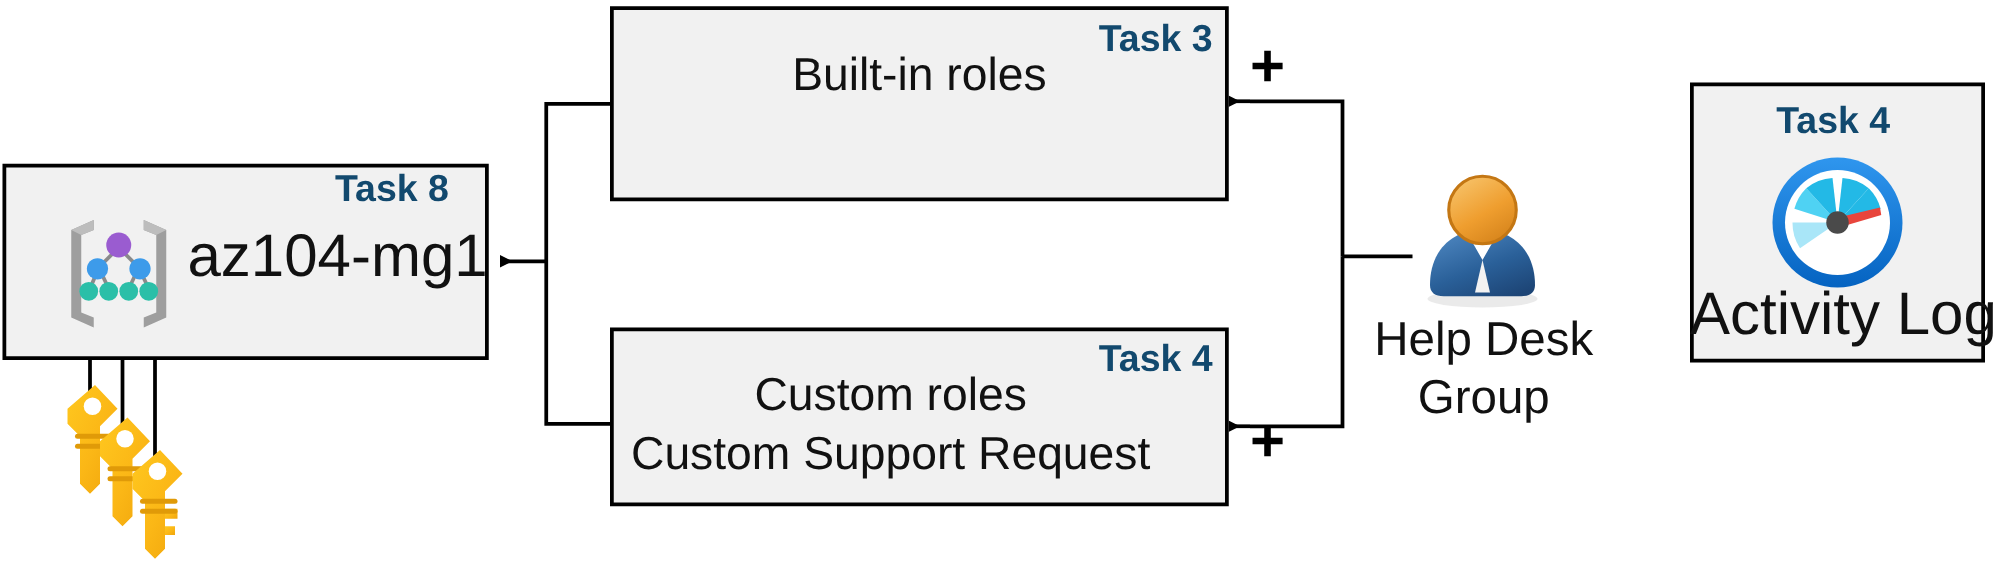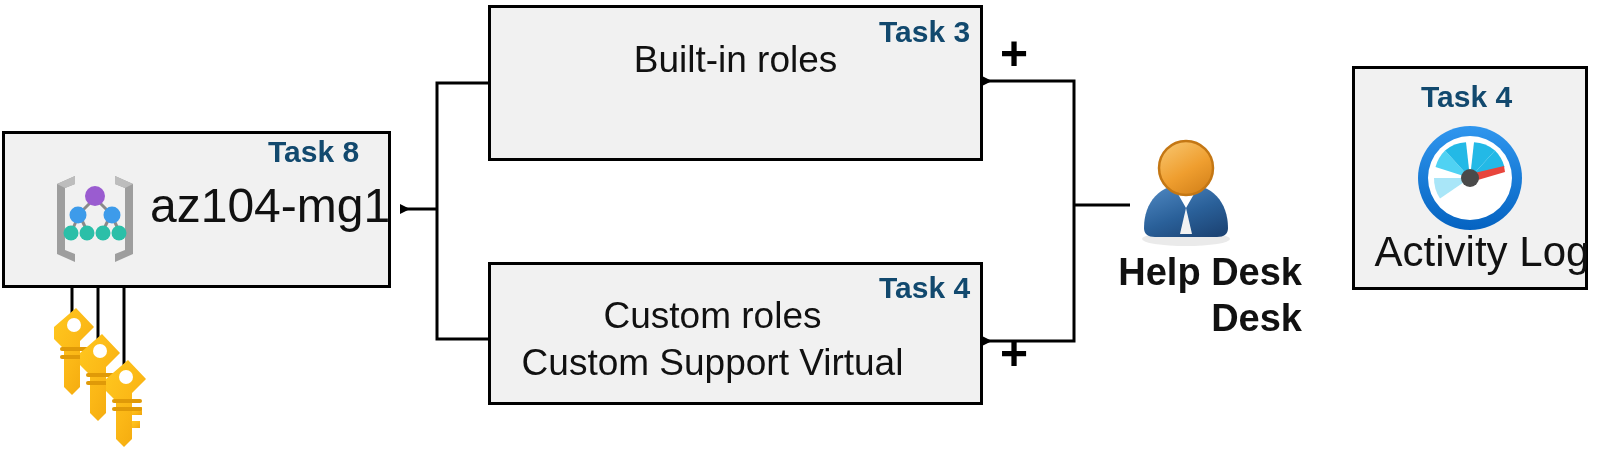--- a/index.html
+++ b/index.html
@@ -52,31 +52,30 @@
   #task2-label { left: 879px; top: 15px; }
   #task2-text { left: 488px; top: 36px; width: 495px; }
   
   #task3-box { left: 488px; top: 262px; width: 495px; height: 143px; }
   #task3-label { left: 879px; top: 271px; }
   #task3-text { left: 488px; top: 292px; width: 449px; }
   
   #task4-box { left: 1352px; top: 66px; width: 236px; height: 224px; }
   #task4-label { left: 1421px; top: 80px; }
   #task4-icon { position: absolute; left: 1412px; top: 122px; width: 116px; height: 113px; }
-  #task4-title { left: 1352px; top: 228px; width: 236px; font-size: 42px; padding-left: 12px; }
+  #task4-title { left: 1352px; top: 228px; width: 236px; font-size: 48px; }
   
   #helpdesk-icon { position: absolute; left: 1130px; top: 138px; width: 112px; height: 110px; }
   #helpdesk-label {
     position: absolute;
     left: 1072px; top: 249px; width: 230px;
-    text-align: right;
+    text-align: center;
     font-size: 38px;
     line-height: 46px;
     color: #111111;
-    font-weight: bold;
   }
   
   #keys-icon { position: absolute; left: 36px; top: 305px; width: 128px; height: 144px; }
   .plus-sign {
     position: absolute;
     font-size: 48px;
     font-weight: bold;
     color: #000000;
     font-family: "Liberation Sans", sans-serif;
     line-height: 1;
@@ -172,21 +171,21 @@
 <div class="task-box" id="task2-box"></div>
 <div class="task-label" id="task2-label">Task 3</div>
 <div class="box-text" id="task2-text">
   <div>Built-in roles</div>
 </div>
 
 <div class="task-box" id="task3-box"></div>
 <div class="task-label" id="task3-label">Task 4</div>
 <div class="box-text" id="task3-text">
   <div>Custom roles</div>
-  <div>Custom Support Virtual</div>
+  <div>Custom Support Request</div>
 </div>
 
 <div class="task-box" id="task4-box"></div>
 <div class="task-label" id="task4-label">Task 4</div>
 
 <svg id="task4-icon" viewBox="0 0 116 113" xmlns="http://www.w3.org/2000/svg">
   <circle cx="58" cy="56" r="52" fill="url(#ringGrad)"></circle>
   <circle cx="58" cy="56" r="42" fill="#ffffff"></circle>
 
   <g>
@@ -209,21 +208,21 @@
   <path d="M56,46 C30,46 14,64 14,90 C14,96 18,99 25,99 L87,99 C94,99 98,96 98,90 C98,64 82,46 56,46 Z" fill="url(#bodyGrad)"></path>
 
   <path d="M44,49 L56,70 L68,49 L62,46 L56,58 L50,46 Z" fill="#ffffff"></path>
   <path d="M56,70 L50,96 L62,96 Z" fill="#f2f2f2"></path>
 
   <circle cx="56" cy="30" r="27" fill="url(#headGrad)"></circle>
   <circle cx="56" cy="30" r="27" fill="none" stroke="#c47714" stroke-width="2.5"></circle>
 </svg>
 <div id="helpdesk-label">
   <div>Help Desk</div>
-  <div>Desk</div>
+  <div>Group</div>
 </div>
 
 <svg id="keys-icon" viewBox="0 0 128 144" xmlns="http://www.w3.org/2000/svg">
   <g fill="url(#keyGrad)">
 
     <g transform="translate(0,0)">
       <path d="M18,22 L40,3 L58,22 L44,36 L44,82 L36,90 L28,82 L28,44 L18,34 Z"></path>
       <circle cx="38" cy="20" r="7" fill="#ffffff"></circle>
       <rect x="24" y="42" width="30" height="4" rx="2" fill="#e09a08"></rect>
       <rect x="24" y="50" width="30" height="4" rx="2" fill="#e09a08"></rect>

